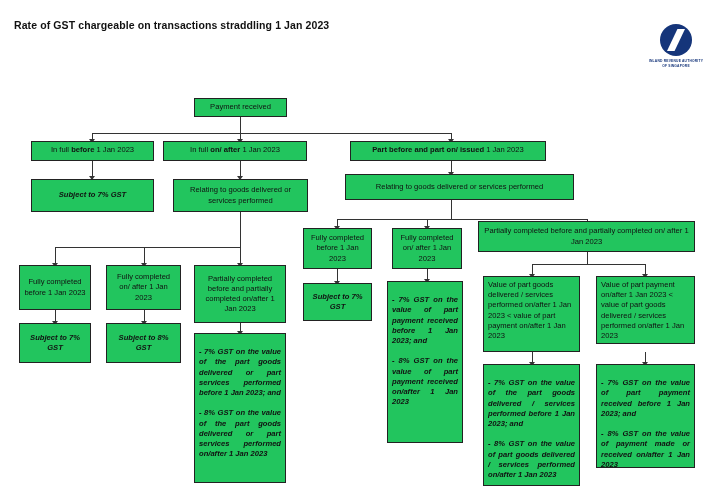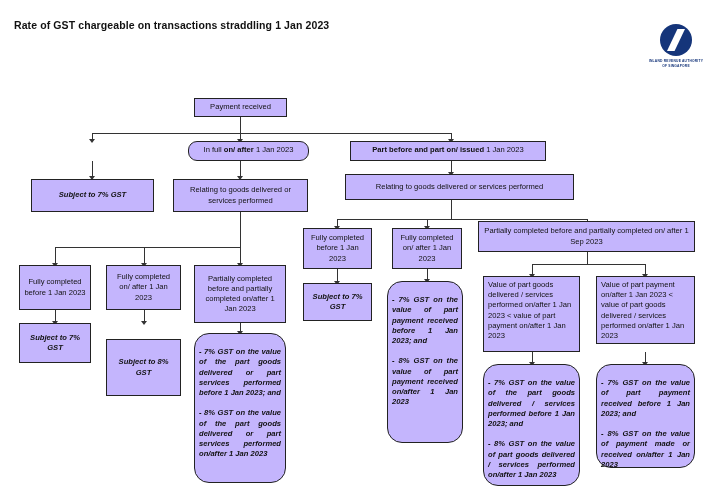--- a/index.html
+++ b/index.html
@@ -72,28 +72,28 @@
     color: #15357a;
     letter-spacing: 0.2px;
     font-weight: bold;
   }
 
   
   .box {
     position: absolute;
     box-sizing: border-box;
     border: 1px solid #222222;
-    background: #c4b5fd;
+    background: #22c55e;
     font-size: 7.6px;
     line-height: 10.2px;
     padding: 3px 4px;
     text-align: center;
   }
   .box.left { text-align: left; }
-  .box.just { text-align: justify; border-radius: 15px; }
+  .box.just { text-align: justify; }
   .box b { font-weight: bold; }
   .box i { font-style: italic; text-align: right; }
 
   
   .ln {
     position: absolute;
     background: #333333;
   }
   .lnh { height: 1px; }
   .lnv { width: 1px; }
@@ -172,22 +172,25 @@
   <div class="ln lnv" style="left:645px; top:264px; height:12px;"></div>
   <div class="arrow" style="left:642px; top:274px;"></div>
 
   <div class="ln lnv" style="left:532px; top:352px; height:12px;"></div>
   <div class="arrow" style="left:529px; top:362px;"></div>
   <div class="ln lnv" style="left:645px; top:352px; height:12px;"></div>
   <div class="arrow" style="left:642px; top:362px;"></div>
 
   <div class="box" style="left:194px; top:98px; width:93px; height:19px;">Payment received</div>
 
-
-  <div class="box" style="left:188px; top:141px; width:121px; height:20px;border-radius:9px;">
+  <div class="box" style="left:31px; top:141px; width:123px; height:20px;">
+    <span>In full </span><b>before</b><span> 1 Jan 2023</span>
+  </div>
+
+  <div class="box" style="left:163px; top:141px; width:144px; height:20px;">
     <span>In full </span><b>on/ after</b><span> 1 Jan 2023</span>
   </div>
 
   <div class="box" style="left:350px; top:141px; width:196px; height:20px;">
     <b>Part before and part on/ issued</b><span> 1 Jan 2023</span>
   </div>
 
   <div class="box" style="left:31px; top:179px; width:123px; height:33px; display:flex; align-items:center; justify-content:center;">
     <b><i>Subject to 7% GST</i></b>
   </div>
@@ -209,40 +212,40 @@
   </div>
 
   <div class="box" style="left:194px; top:265px; width:92px; height:58px; display:flex; align-items:center; justify-content:flex-end;">
     <span>Partially completed before and partially completed on/after 1 Jan 2023</span>
   </div>
 
   <div class="box" style="left:19px; top:323px; width:72px; height:40px; display:flex; align-items:center; justify-content:center;">
     <b><i>Subject to 7% GST</i></b>
   </div>
 
-  <div class="box" style="left:106px; top:339px; width:75px; height:57px; display:flex; align-items:center; justify-content:center;">
+  <div class="box" style="left:106px; top:323px; width:75px; height:40px; display:flex; align-items:center; justify-content:center;">
     <b><i>Subject to 8% GST</i></b>
   </div>
 
   <div class="box just" style="left:194px; top:333px; width:92px; height:150px; white-space:pre-line;">
     <b><i>- 7% GST on the value of the part goods delivered or part services performed before 1 Jan 2023; and
 
 - 8% GST on the value of the part goods delivered or part services performed on/after 1 Jan 2023</i></b>
   </div>
 
   <div class="box" style="left:303px; top:228px; width:69px; height:41px; display:flex; align-items:center; justify-content:center;">
     <span>Fully completed before 1 Jan 2023</span>
   </div>
 
   <div class="box" style="left:392px; top:228px; width:70px; height:41px; display:flex; align-items:center; justify-content:center;">
     <span>Fully completed on/ after 1 Jan 2023</span>
   </div>
 
   <div class="box" style="left:478px; top:221px; width:217px; height:31px; display:flex; align-items:center; justify-content:center;">
-    <span>Partially completed before and partially completed on/ after 1 Sep 2023</span>
+    <span>Partially completed before and partially completed on/ after 1 Jan 2023</span>
   </div>
 
   <div class="box" style="left:303px; top:283px; width:69px; height:38px; display:flex; align-items:center; justify-content:center;">
     <b><i>Subject to 7% GST</i></b>
   </div>
 
   <div class="box just" style="left:387px; top:281px; width:76px; height:162px; white-space:pre-line;">
     <b><i>- 7% GST on the value of part payment received before 1 Jan 2023; and
 
 - 8% GST on the value of part payment received on/after 1 Jan 2023</i></b>

